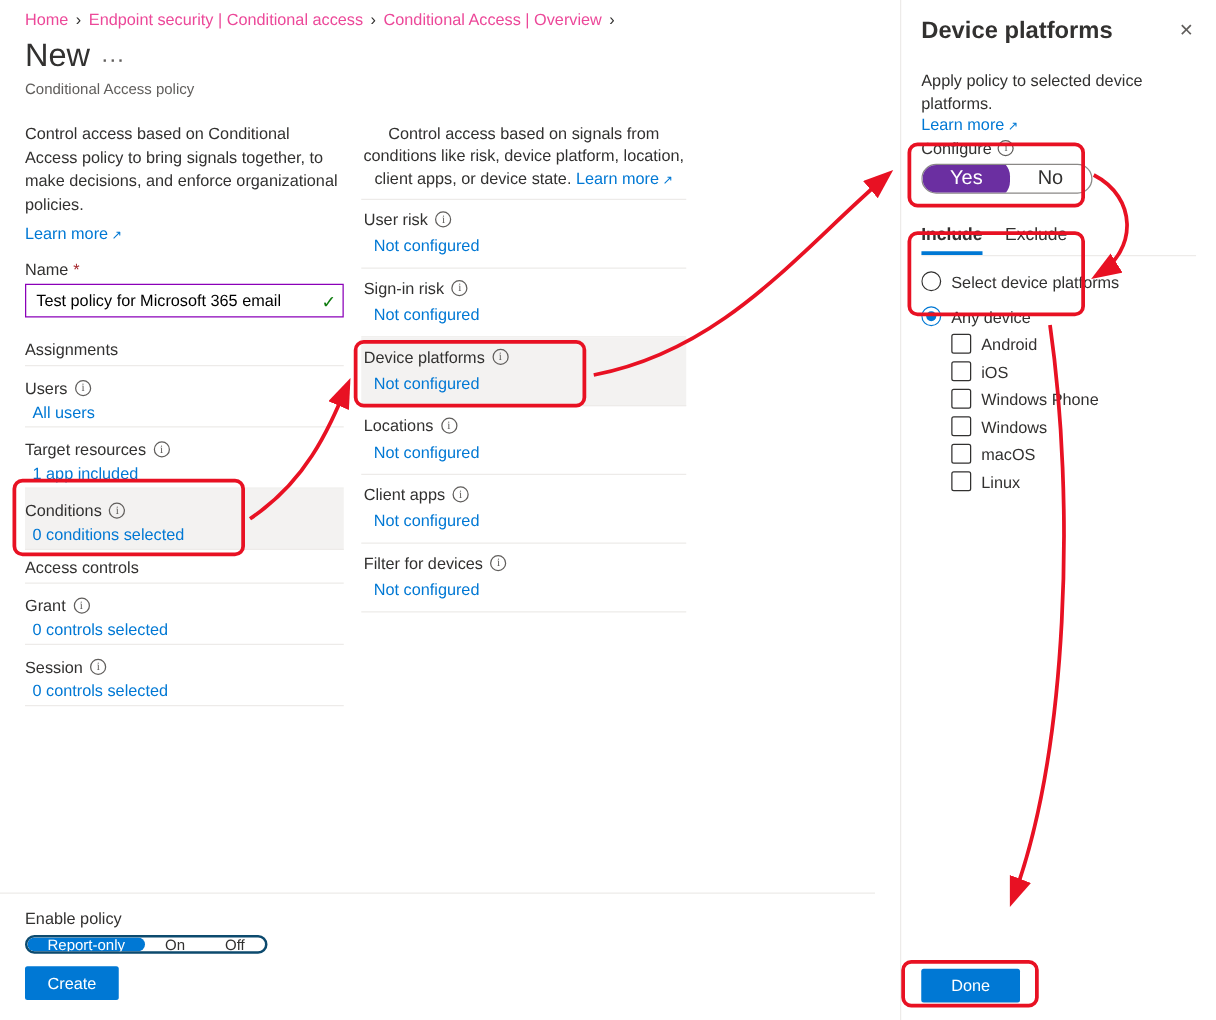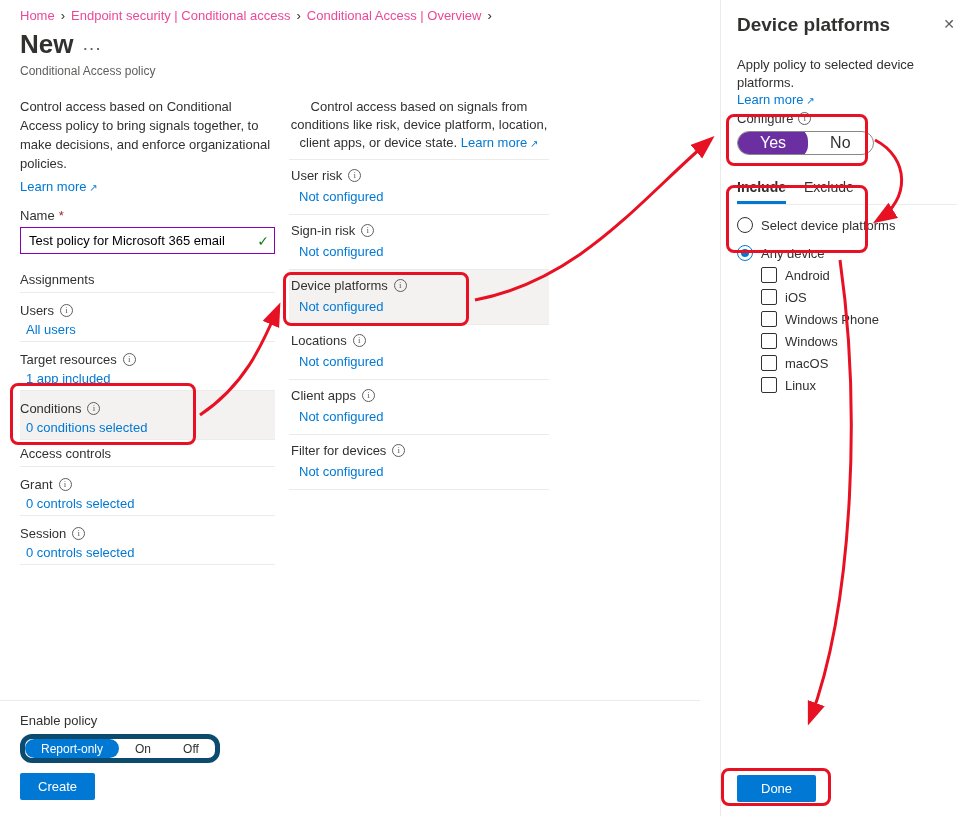--- a/index.html
+++ b/index.html
@@ -4,21 +4,21 @@
 <style>
   * { box-sizing: border-box; margin: 0; padding: 0; font-family: "Segoe UI", Arial, sans-serif; }
   body { width: 973px; height: 816px; background: #fff; position: relative; overflow: hidden; font-size: 13px; color: #323130; }
   a, .link { color: #0078d4; text-decoration: none; cursor: pointer; }
 
   .breadcrumb { padding: 8px 20px 6px 20px; display: flex; align-items: center; gap: 6px; font-size: 13px; }
   .breadcrumb .sep { color: #323130; }
   .breadcrumb a { color: #ec4899; }
 
   .page-head { padding: 0 20px 4px 20px; display: flex; align-items: flex-end; gap: 10px; }
-  .page-head h1 { font-size: 26px; font-weight: 700; }
+  .page-head h1 { font-size: 26px; font-weight: 400; }
   .page-head .ellipsis { color: #605e5c; font-weight: 600; letter-spacing: 2px; cursor: pointer; padding-bottom: 4px; }
   .subtitle { padding: 0 20px 10px 20px; color: #605e5c; font-size: 12px; }
 
   .main-area { display: flex; gap: 14px; padding: 10px 20px 0 20px; height: 610px; }
   .col { }
   .col-left { width: 255px; }
   .col-mid { width: 260px; }
 
   .para { line-height: 1.45; margin-bottom: 6px; }
   .ext-icon::after { content: " \2197"; font-size: 10px; }
@@ -41,21 +41,21 @@
 
   .row-item.selected { background: #f3f2f1; }
 
   .col-mid .row-item { padding: 8px 0 6px 0; }
   .col-mid .p-head { padding: 0 0 2px 2px; display:flex; align-items:center; gap:6px;}
   .col-mid .p-link { padding: 4px 0 4px 10px; color:#0078d4; cursor:pointer;}
   .mid-para { line-height: 1.4; text-align: center; }
 
   .bottom-bar { position: absolute; bottom: 0; left: 0; width: 700px; padding: 12px 20px 16px 20px; border-top: 1px solid #edebe9; background:#fff;}
   .enable-label { margin-bottom: 6px; }
-  .tri-toggle { display: inline-flex; border: 5px solid #0c4a6e; border-radius: 12px; overflow: hidden; height: 29px; align-items:center;}
+  .tri-toggle { display: inline-flex; border: 2px solid #0c4a6e; border-radius: 12px; overflow: hidden; height: 15px; align-items:center;}
   .tri-toggle .seg { padding: 0 16px; font-size: 12px; cursor: pointer; height:100%; display:flex; align-items:center;}
   .tri-toggle .seg.on { background:#0078d4; color:#fff; border-radius:12px; }
   .create-btn { display:block; margin-top: 10px; background:#0078d4; color:#fff; border:none; padding:6px 18px; cursor:pointer; font-size:13px; border-radius:2px;}
 
   .panel { position: absolute; right: 0; top: 0; bottom: 0; width: 253px; background:#fff; border-left:1px solid #edebe9; padding: 14px 16px; display:flex; flex-direction:column;}
   .panel-head { display:flex; justify-content:space-between; align-items:flex-start; margin-bottom:20px;}
   .panel-head h2 { font-size:19px; font-weight:600;}
   .panel-close { font-size:14px; cursor:pointer; color:#605e5c; padding:2px;}
   .panel-body { flex:1; overflow:auto;}
   .panel-para { line-height:1.4; }

